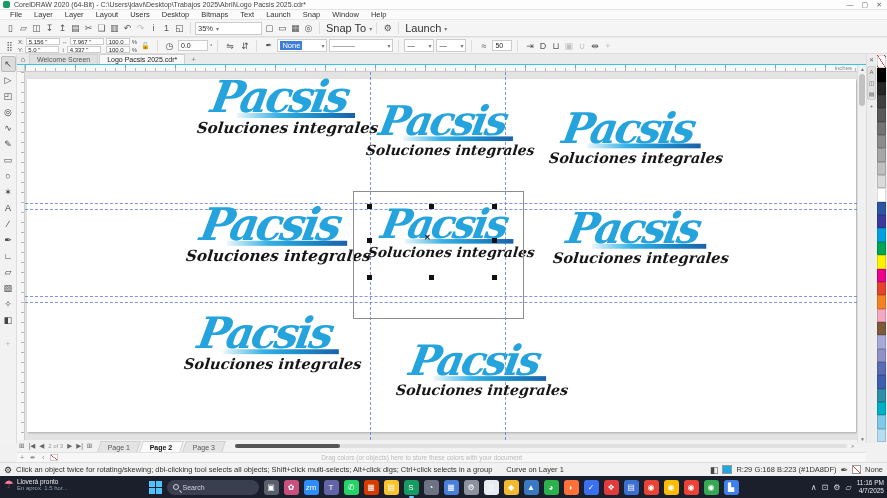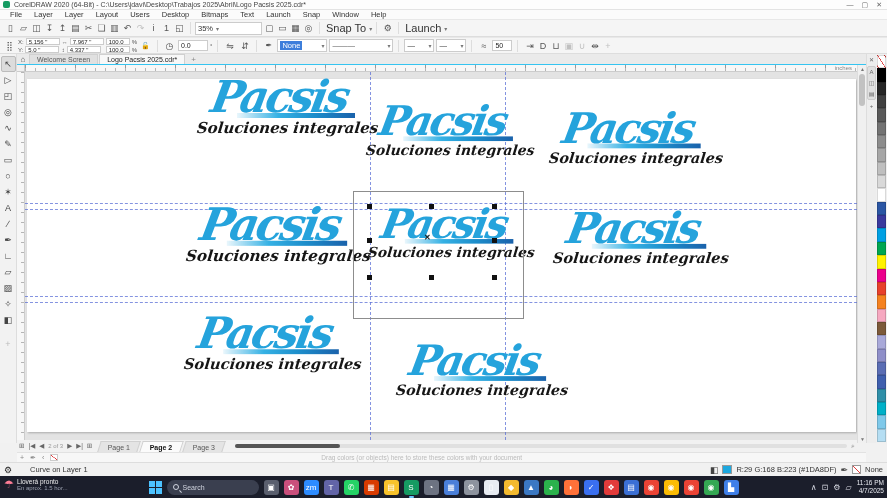--- a/index.html
+++ b/index.html
@@ -457,20 +457,21 @@
   <div id="docpal">
     <span class="dpicon">+</span>
     <span class="dpicon">✒</span>
     <span class="dpicon">‹</span>
     <span class="noneswatch"></span>
     <span class="hint">Drag colors (or objects) here to store these colors with your document</span>
   </div>
 
   <div id="statusbar">
     <span class="gear">⚙</span>
+    <span>Click an object twice for rotating/skewing; dbl-clicking tool selects all objects; Shift+click multi-selects; Alt+click digs; Ctrl+click selects in a group</span>
     <span class="objinfo">Curve on Layer 1</span>
     <span class="right">
       <span class="sicon">◧</span>
       <span class="fillswatch" style="background: rgb(29, 168, 223);"></span>
       <span>R:29 G:168 B:223 (#1DA8DF)</span>
       <span class="sicon">✒</span>
       <span class="noneswatch"></span>
       <span>None</span>
     </span>
   </div>

